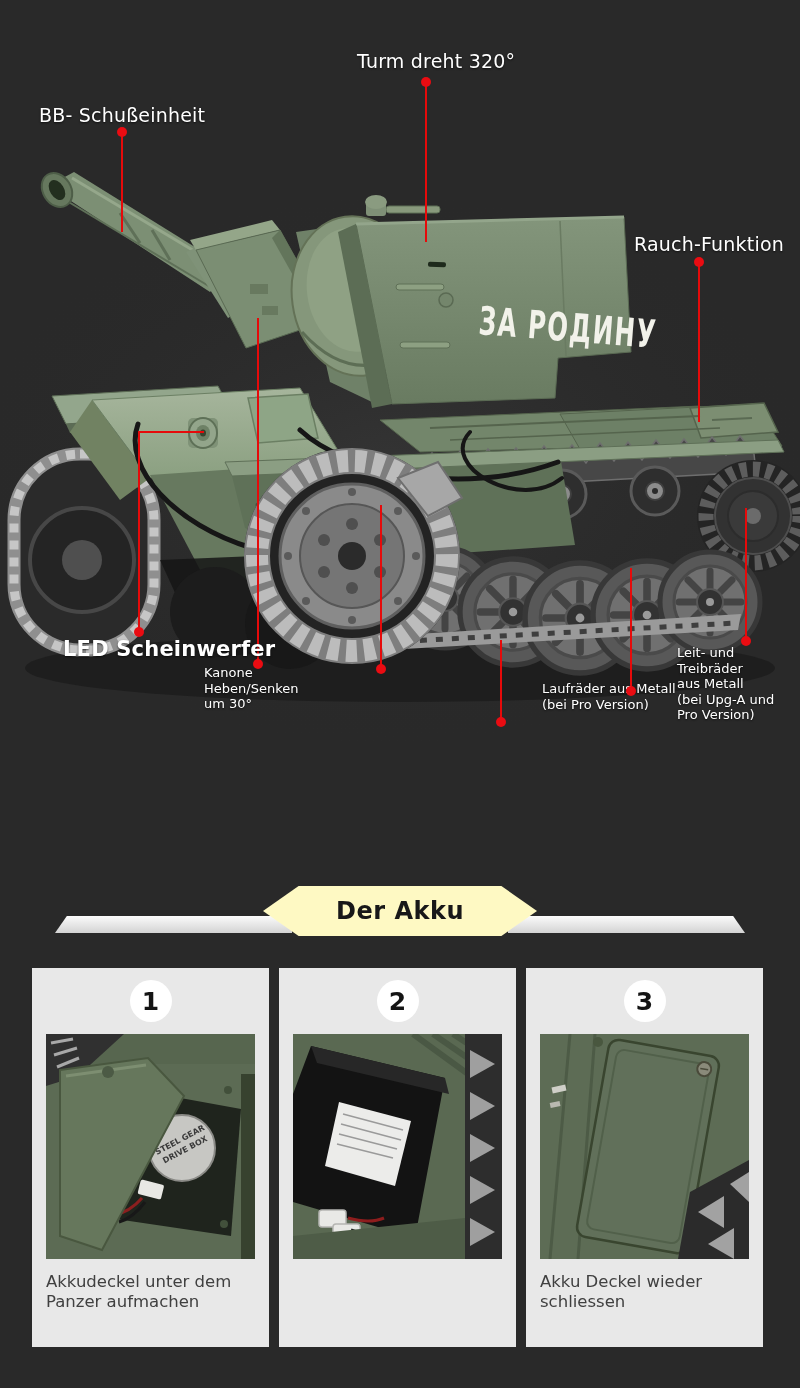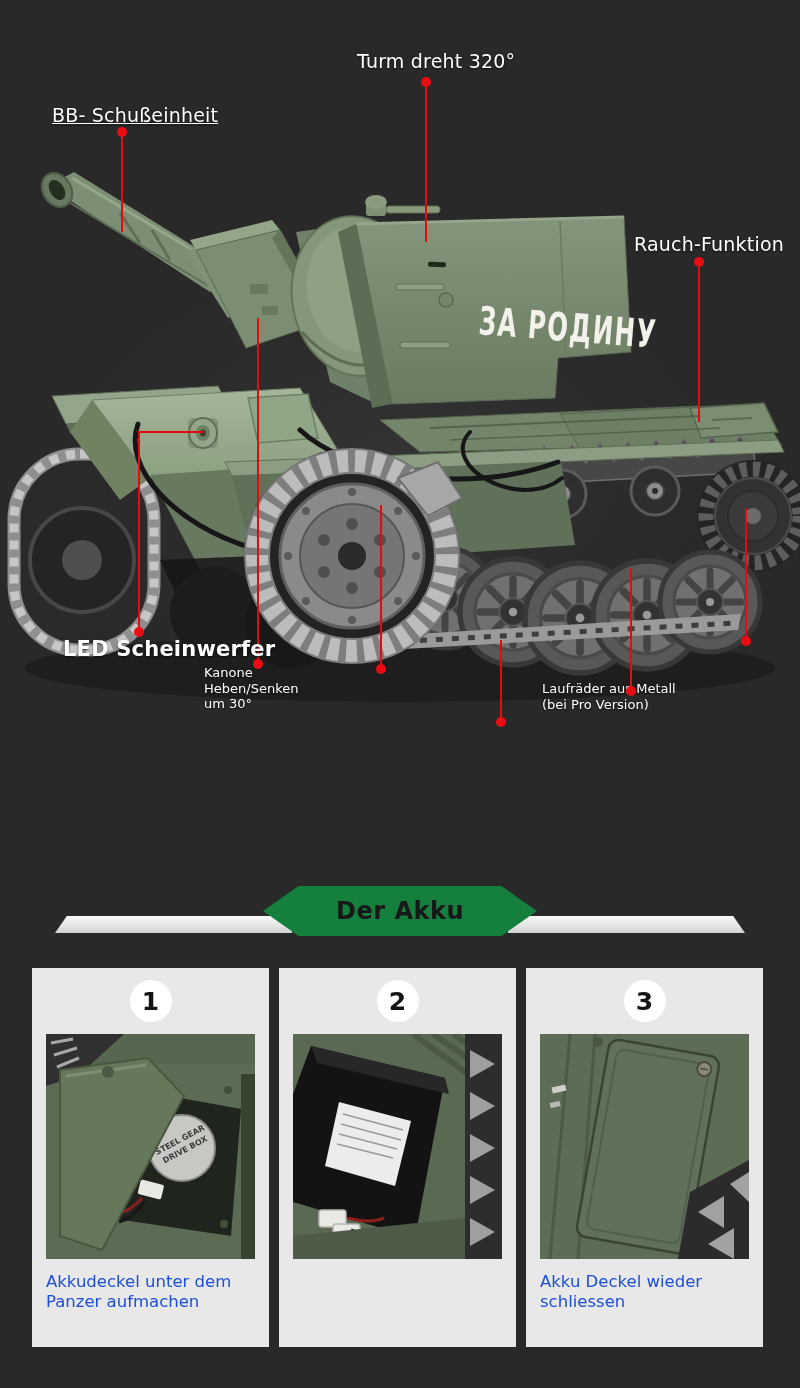--- a/index.html
+++ b/index.html
@@ -18,21 +18,21 @@
   .lbl-lg{font-size:19px;font-weight:500;letter-spacing:.2px;}
   .lbl-sm{font-size:13px;font-weight:500;line-height:15.5px;}
   .ann-line{position:absolute;width:2px;background:#e60a0a;z-index:4;}
   .ann-line-h{position:absolute;height:2px;background:#e60a0a;z-index:4;}
   .ann-dot{position:absolute;width:10px;height:10px;border-radius:50%;background:#ea0c12;z-index:5;}
 
   #lbl-turm{left:357px;top:50px;}
   #line-turm{left:425px;top:84px;height:158px;}
   #dot-turm{left:421px;top:77px;}
 
-  #lbl-bb{left:52px;top:104px;text-decoration:underline;}
+  #lbl-bb{left:39px;top:104px;}
   #line-bb{left:121px;top:135px;height:97px;}
   #dot-bb{left:117px;top:127px;}
 
   #lbl-rauch{left:634px;top:233px;}
   #line-rauch{left:698px;top:265px;height:157px;}
   #dot-rauch{left:694px;top:257px;}
 
   #lbl-led{left:63px;top:637px;font-size:21px;font-weight:bold;}
   #line-led-v{left:138px;top:432px;height:198px;}
   #line-led-h{left:138px;top:431px;width:66px;}
@@ -60,39 +60,39 @@
 
   
   .banner{position:absolute;left:0;top:886px;width:800px;height:56px;}
   .banner-bar{position:absolute;background:linear-gradient(180deg,#fbfbfb,#d3d3d3);}
   .banner-bar.left{left:55px;top:30px;width:237px;height:17px;
     clip-path:polygon(5% 0,100% 0,100% 100%,0 100%);}
   .banner-bar.right{left:508px;top:30px;width:237px;height:17px;
     clip-path:polygon(0 0,95% 0,100% 100%,0 100%);}
   .banner-hex{
     position:absolute;left:263px;top:0;width:274px;height:50px;
-    background:#15803d;
+    background:#fef9c3;
     clip-path:polygon(13% 0,87% 0,100% 50%,87% 100%,13% 100%,0 50%);
     display:flex;align-items:center;justify-content:center;
     font-size:24px;font-weight:bold;color:#181818;letter-spacing:.5px;
   }
 
   
   .cards{position:absolute;left:32px;top:968px;width:736px;display:flex;gap:10px;}
   .card{width:237px;height:379px;background:#e8e8e8;position:relative;flex:0 0 auto;}
   .badge{
     width:42px;height:42px;border-radius:50%;background:#ffffff;
     margin:12px auto 0;display:flex;align-items:center;justify-content:center;
     font-size:25px;font-weight:bold;color:#141414;
   }
   .photo{position:absolute;left:14px;top:66px;width:209px;height:225px;}
   .photo svg{display:block;}
   .caption{
     position:absolute;left:14px;top:304px;right:8px;
-    font-size:16.5px;line-height:1.24;color:#1d4ed8;white-space:pre-line;
+    font-size:16.5px;line-height:1.24;color:#404040;white-space:pre-line;
   }
 </style>
 </head>
 <body>
 
 <div class="hero">
 
   <svg width="800" height="880" viewBox="0 0 800 880">
     <defs>
       <radialGradient id="haze" cx="50%" cy="50%" r="50%">
@@ -336,20 +336,24 @@
   <div class="ann-dot" id="dot-leit-left"></div>
 
   <div class="ann-line" id="line-ketten"></div>
   <div class="ann-dot" id="dot-ketten"></div>
 
   <div class="ann-label lbl-sm" id="lbl-laufraeder">Laufräder aus Metall
 (bei Pro Version)</div>
   <div class="ann-line" id="line-laufraeder"></div>
   <div class="ann-dot" id="dot-laufraeder"></div>
 
+  <div class="ann-label lbl-sm" id="lbl-leit-right">Leit- und Treibräder
+aus Metall
+(bei Upg-A und
+Pro Version)</div>
   <div class="ann-line" id="line-leit-right"></div>
   <div class="ann-dot" id="dot-leit-right"></div>
 </div>
 
 <div class="banner">
   <div class="banner-bar left"></div>
   <div class="banner-bar right"></div>
   <div class="banner-hex">Der Akku</div>
 </div>
 

